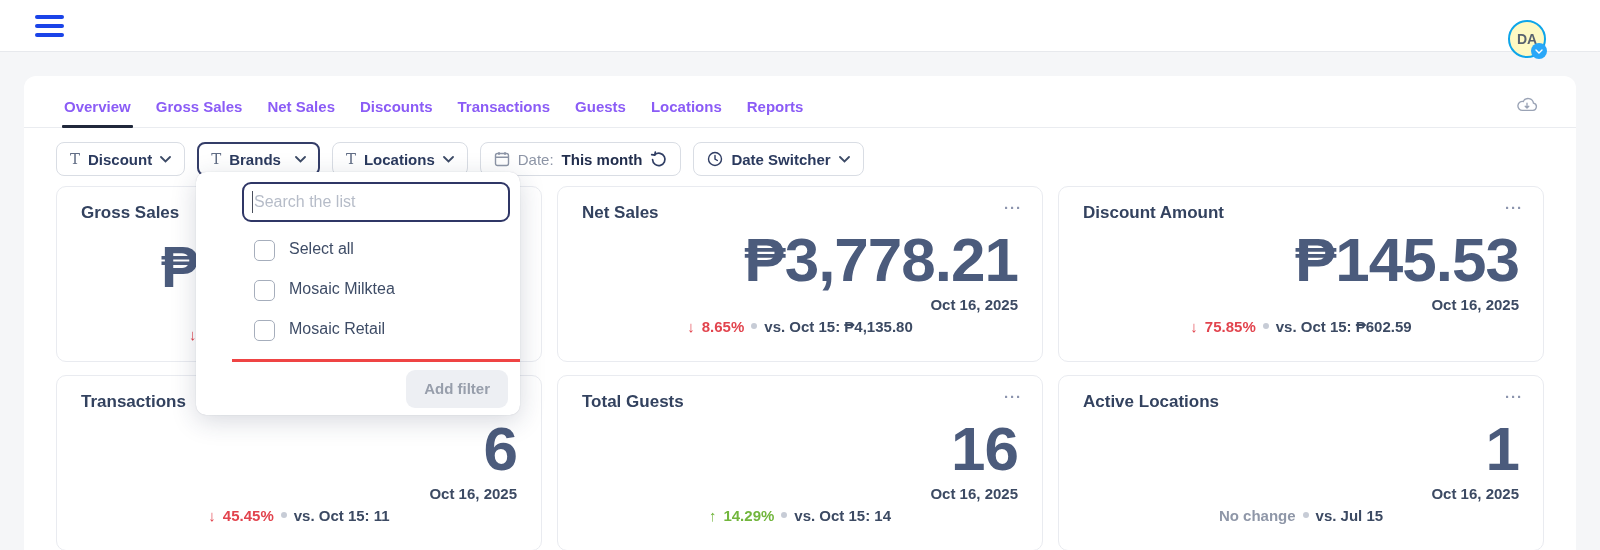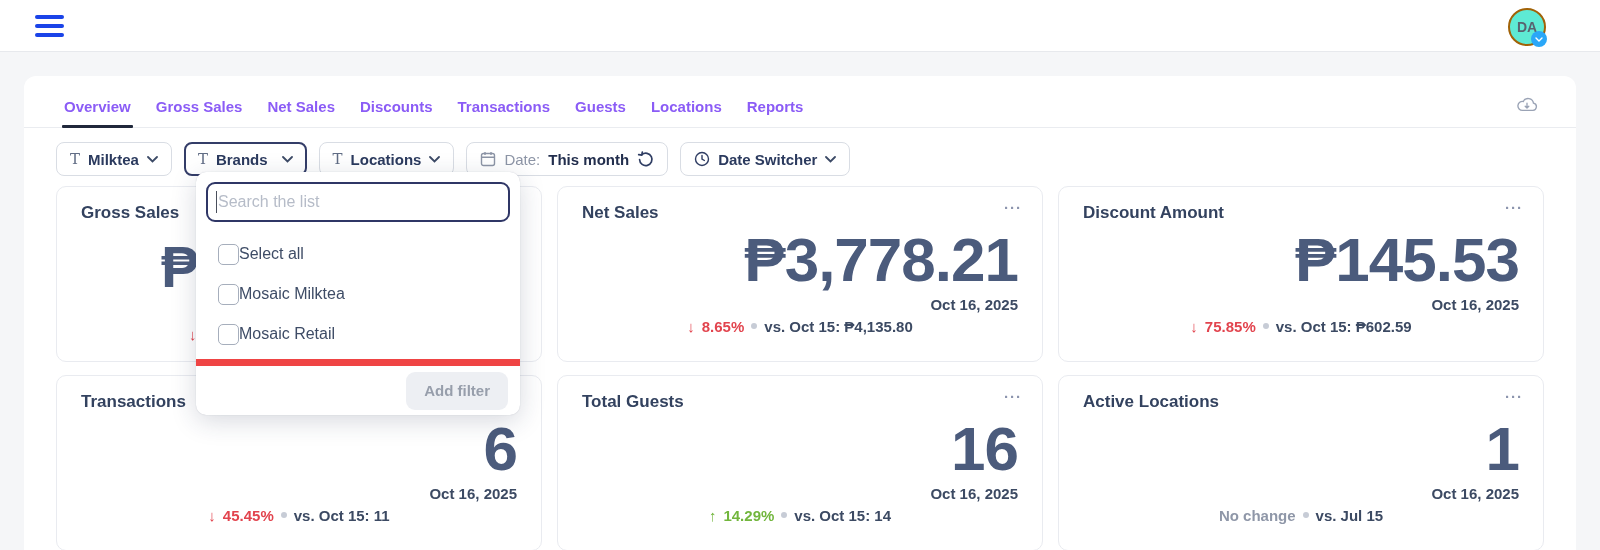--- a/index.html
+++ b/index.html
@@ -7,22 +7,22 @@
   body {
     width:1600px; height:550px; overflow:hidden; position:relative;
     background:#f5f6f8; color:#2b3a5e;
     font-family:"Liberation Sans","DejaVu Sans",sans-serif;
   }
 
   
   .topbar { position:absolute; inset:0 0 auto 0; height:52px; background:#fff; border-bottom:1px solid #e7e9ed; z-index:5; }
   .hamburger { position:absolute; left:35px; top:15px; width:29px; height:22px; display:flex; flex-direction:column; justify-content:space-between; cursor:pointer; }
   .hamburger i { display:block; height:3.6px; background:#1a43e8; border-radius:2px; }
-  .avatar { position:absolute; right:54px; top:8px; width:38px; height:38px; border-radius:50%;
-    background:#5eead4; border:2px solid #a16207; display:flex; align-items:center; justify-content:center;
+  .avatar { position:absolute; right:54px; top:20px; width:38px; height:38px; border-radius:50%;
+    background:#fef9c3; border:2px solid #0ea5e9; display:flex; align-items:center; justify-content:center;
     font-size:14px; font-weight:700; color:#59626f; cursor:pointer; }
   .avatar-badge { position:absolute; right:-3px; bottom:-3px; width:16px; height:16px; border-radius:50%;
     background:#2aa7f8; display:flex; align-items:center; justify-content:center; }
 
   
   .panel { position:absolute; left:24px; top:76px; width:1552px; height:500px; background:#fff; border-radius:12px 12px 0 0; }
 
   .tabs { display:flex; gap:25px; padding:22px 40px 0; border-bottom:1px solid #eaecf0; position:relative;
     font-size:15px; font-weight:600; color:#8b5cf6; }
   .tab { padding-bottom:12px; cursor:pointer; position:relative; white-space:nowrap; }
@@ -50,31 +50,31 @@
   .compare { margin-top:5px; display:flex; justify-content:center; align-items:center; gap:7px; font-size:15px; font-weight:700; color:#3c4a63; }
   .down { color:#e2444e; } .up { color:#72b63d; }
   .dot { width:6px; height:6px; border-radius:50%; background:#c7ccd6; flex:0 0 auto; }
   .nochange { color:#8f97a8; }
   .peso-big { position:absolute; left:104px; top:46px; font-size:58px; font-weight:700; color:#4b5b7c; }
   .gross-arrow { position:absolute; left:132px; top:139px; font-size:15px; font-weight:700; color:#e2444e; }
 
   
   .dropdown { position:absolute; left:196px; top:172px; width:324px; height:243px; background:#fff;
     border-radius:10px; box-shadow:0 6px 26px rgba(35,45,75,.18), 0 0 1px rgba(35,45,75,.25);
-    z-index:30; display:flex; flex-direction:column; }
+    z-index:30; display:flex; flex-direction:column;padding-left:36px; }
   .search-wrap { margin:10px 10px 0; position:relative; }
   .search-input { width:100%; height:40px; border:2px solid #2f3666; border-radius:9px; padding:0 10px;
     font-size:16px; color:#33425f; outline:none; font-family:inherit; background:#fff; }
   .search-input::placeholder { color:#b6bcc8; }
   .caret { position:absolute; left:10px; top:9px; width:1px; height:22px; background:#4a4f5c; }
   .opts { margin-top:18px; padding:0 22px; display:flex; flex-direction:column; gap:12px; }
-  .opt { display:flex; align-items:center; height:28px; cursor:pointer; }
+  .opt { display:flex; gap:14px; height:28px; cursor:pointer; }
   .cbox { width:21px; height:21px; border:1.5px solid #a6aebc; border-radius:5px; background:#fff; flex:0 0 auto; }
   .opt-label { font-size:16px; color:#3e4c66; }
-  .dd-footer { margin-top:auto; border-top:7px solid #ef4444; height:56px; display:flex; align-items:center;
+  .dd-footer { margin-top:auto; border-top:3px solid #ef4444; height:56px; display:flex; align-items:center;
     justify-content:flex-end; padding:0 12px; border-radius:0 0 10px 10px; }
   .addfilter { background:#edeff3; color:#979eab; font-size:15px; font-weight:700; border:none;
     border-radius:9px; height:38px; padding:0 18px; font-family:inherit; cursor:default; }
 </style>
 </head>
 <body>
 
 <header class="topbar">
   <div class="hamburger">
     <i></i>
@@ -106,21 +106,21 @@
       <svg width="22" height="18" viewBox="0 0 24 20" fill="none" stroke="#9aa3b5" stroke-width="1.5">
         <path d="M7 16a5 5 0 1 1 .9-9.9A6 6 0 0 1 19.2 8 4 4 0 0 1 18 15.9H7z"></path>
         <path d="M12 8v5M10 11.3l2 2 2-2" stroke-linecap="round" stroke-linejoin="round"></path>
       </svg>
     </span>
   </nav>
 
   <div class="filters">
     <button class="fbtn">
       <span class="ticon">T</span>
-      <span>Milktea</span>
+      <span>Discount</span>
       <svg width="11" height="7" viewBox="0 0 11 7">
           <path d="M1 1l4.5 4.5L10 1" stroke="#3c4a66" stroke-width="1.8" fill="none" stroke-linecap="round"></path>
         </svg>
     </button>
     <button class="fbtn brands">
       <span class="ticon">T</span>
       <span>Brands</span>
       <svg width="11" height="7" viewBox="0 0 11 7" style="margin-left:6px">
           <path d="M1 1l4.5 4.5L10 1" stroke="#3c4a66" stroke-width="1.8" fill="none" stroke-linecap="round"></path>
         </svg>

